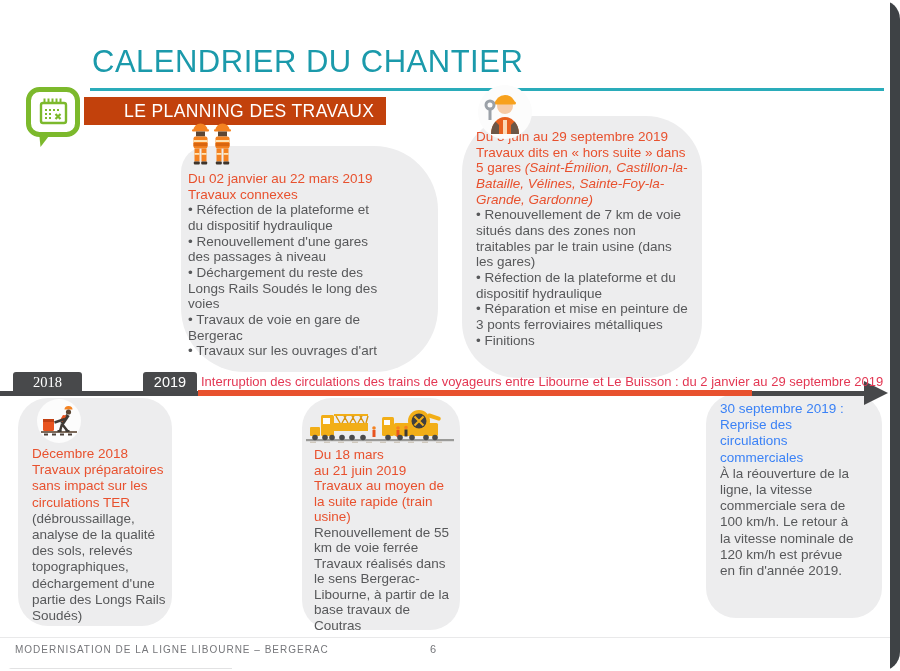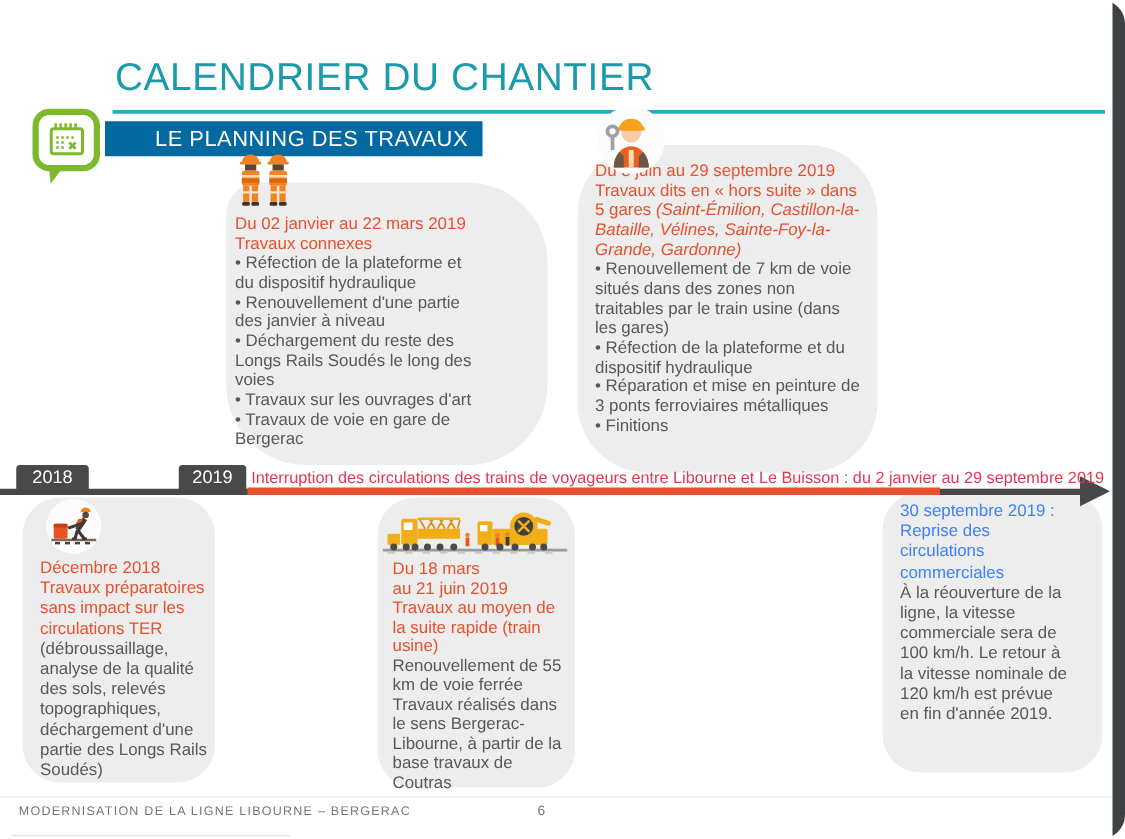--- a/index.html
+++ b/index.html
@@ -10,21 +10,21 @@
   }
   .abs { position:absolute; }
 
   .title {
     left:92px; top:44px; font-size:31px; letter-spacing:.5px;
     color:#1b9aab; font-weight:400; white-space:nowrap;
   }
   .title-rule { left:90px; top:88px; width:794px; height:3px; background:#2aacba; }
 
   .banner {
-    left:84px; top:97px; width:302px; height:28px; background:#0369a1;
+    left:84px; top:97px; width:302px; height:28px; background:#c2410c;
     color:#fff; font-size:17.5px; line-height:28px; padding-left:40px;
     letter-spacing:.4px; white-space:nowrap;
   }
 
   .bubble { background:#ededee; position:absolute; }
   .bub1 { left:181px; top:146px; width:257px; height:226px; border-radius:26px 64px 64px 64px; }
   .bub2 { left:462px; top:116px; width:240px; height:262px; border-radius:56px; }
   .bub3 { left:18px;  top:398px; width:154px; height:228px; border-radius:30px; }
   .bub4 { left:302px; top:398px; width:158px; height:232px; border-radius:30px; }
   .bub5 { left:706px; top:394px; width:176px; height:224px; border-radius:30px; }
@@ -39,21 +39,21 @@
 
   .tl-line { left:0; top:391px; width:872px; height:5px; background:#47484a; z-index:3; }
   .tl-arrow {
     left:864px; top:381px; width:0; height:0; z-index:3;
     border-left:24px solid #47484a; border-top:12px solid transparent; border-bottom:12px solid transparent;
   }
   .year {
     top:372px; height:20px; background:#48494b; color:#fff; text-align:center;
     font-size:14.5px; line-height:20px; border-radius:3px 3px 0 0; z-index:3;
   }
-  .y18 { left:13px; width:58px; }
+  .y18 { left:13px; width:69px;font-family:Liberation Serif, serif; }
   .y19 { left:143px; width:54px;text-align:center; }
   .interruption {
     left:201px; top:374px; font-size:13px; color:#e33753; white-space:nowrap; z-index:4;
   }
   .interruption-bar { left:198px; top:390px; width:554px; height:6px; background:#e8512e; z-index:4; }
 
   .footer-rule { left:0; top:637px; width:890px; height:1px; background:#e9e9ea; }
   .footer-rule2 { left:0; top:668px; width:232px; height:1px; background:#e2e2e3; }
   .footer-text { left:15px; top:644px; font-size:10px; letter-spacing:1px; color:#75767a; white-space:nowrap; }
   .page-num { left:430px; top:643px; font-size:11px; color:#75767a; }
@@ -128,24 +128,24 @@
         <rect x="2.8" y="39.5" width="6" height="3" rx="1" fill="#3d342c"></rect>
         <rect x="10.2" y="39.5" width="6" height="3" rx="1" fill="#3d342c"></rect>
       </g>
     </svg>
   </span>
 
   <div class="txt" style="left:188px; top:171px; width:192px;">
     <div class="date">Du 02 janvier au 22 mars 2019</div>
     <div class="head">Travaux connexes</div>
     <div class="bl">Réfection de la plateforme et du dispositif hydraulique</div>
-    <div class="bl">Renouvellement d'une partie des janvier à niveau</div>
+    <div class="bl">Renouvellement d'une gares des passages à niveau</div>
     <div class="bl">Déchargement du reste des Longs Rails Soudés le long des voies</div>
+    <div class="bl">Travaux de voie en gare de Bergerac</div>
     <div class="bl">Travaux sur les ouvrages d'art</div>
-    <div class="bl">Travaux de voie en gare de Bergerac</div>
   </div>
 
   <span class="icon" style="left:477px; top:84px;">
     <svg width="56" height="56" viewBox="0 0 56 56">
       <circle cx="28" cy="28" r="27" fill="#fcfcfc"></circle>
       <circle cx="28" cy="22" r="8" fill="#f6cba6"></circle>
       <path d="M18 20 a10 9 0 0 1 20 0 z" fill="#f7a11d"></path>
       <rect x="17" y="17.5" width="22" height="3" rx="1.5" fill="#f7a11d"></rect>
       <path d="M14 50 a14 17 0 0 1 28 0 z" fill="#e8611f"></path>
       <path d="M14 50 a14 17 0 0 1 4.5 -12.5 l3.5 3.5 v9 z" fill="#6b5647"></path>

